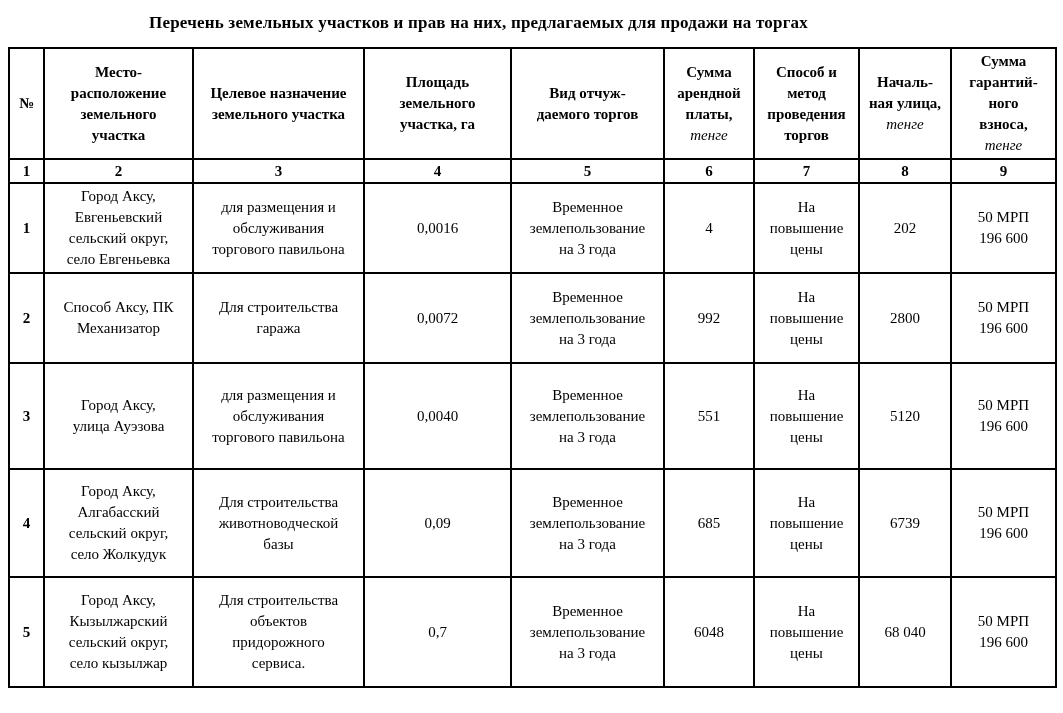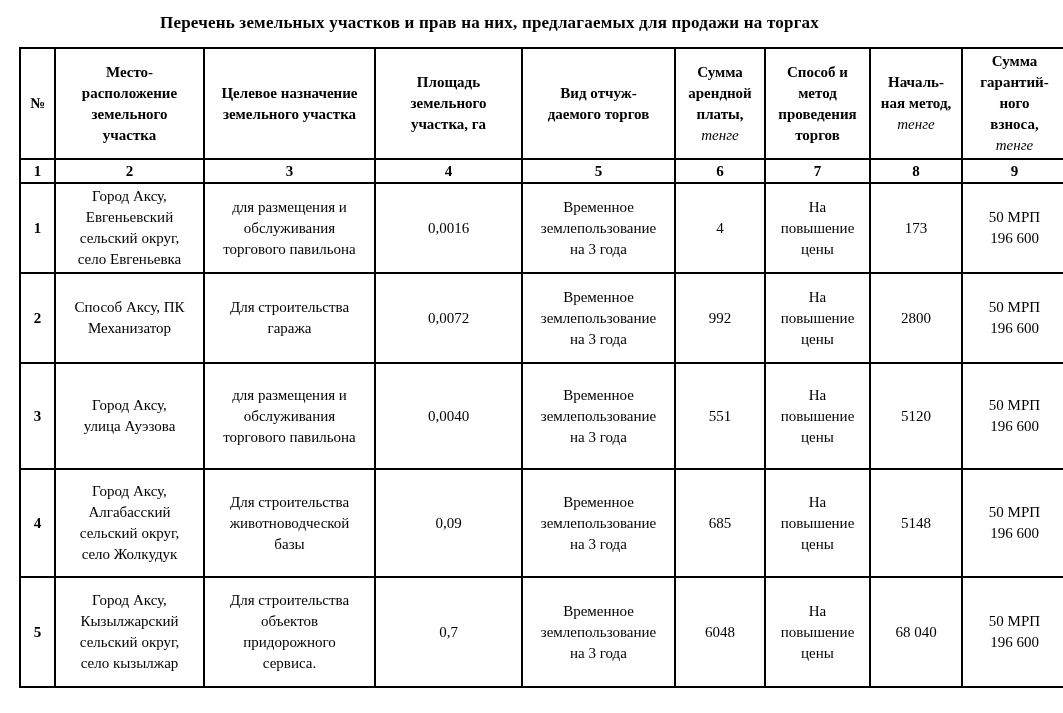--- a/index.html
+++ b/index.html
@@ -9,21 +9,20 @@
     width: 1063px;
     height: 713px;
     overflow: hidden;
     font-family: "Liberation Serif", serif;
     color: #000000;
   }
   .page {
     width: 957px;
     height: 713px;
     box-sizing: border-box;
-    margin-left: 11px;
   }
   .title {
     margin: 0;
     padding-top: 13px;
     padding-bottom: 14px;
     text-align: center;
     font-size: 17px;
     font-weight: bold;
     letter-spacing: 0.2px;
   }
@@ -100,21 +99,21 @@
           <th><span class="hdr">Вид отчуж-
 даемого торгов</span></th>
           <th><span class="hdr">Сумма
 арендной
 платы,</span><em class="unit">тенге</em></th>
           <th><span class="hdr">Способ и
 метод
 проведения
 торгов</span></th>
           <th><span class="hdr">Началь-
-ная метод,</span><em class="unit">тенге</em></th>
+ная улица,</span><em class="unit">тенге</em></th>
           <th><span class="hdr">Сумма
 гарантий-
 ного
 взноса,</span><em class="unit">тенге</em></th>
         </tr>
       <tr class="num-row">
           <td>1</td>
           <td>2</td>
           <td>3</td>
           <td>4</td>
@@ -136,21 +135,21 @@
 обслуживания
 торгового павильона</td>
           <td class="body-cell cell-area">0,0016</td>
           <td class="body-cell cell-right-type">Временное
 землепользование
 на 3 года</td>
           <td class="body-cell cell-rent">4</td>
           <td class="body-cell cell-method">На
 повышение
 цены</td>
-          <td class="body-cell cell-start-price">173</td>
+          <td class="body-cell cell-start-price">202</td>
           <td class="body-cell cell-deposit">50 МРП
 196 600</td>
         </tr>
         <tr>
           <td class="body-cell cell-number">2</td>
           <td class="body-cell cell-location">Способ Аксу, ПК
 Механизатор</td>
           <td class="body-cell cell-purpose">Для строительства
 гаража</td>
           <td class="body-cell cell-area">0,0072</td>
@@ -194,21 +193,21 @@
 животноводческой
 базы</td>
           <td class="body-cell cell-area">0,09</td>
           <td class="body-cell cell-right-type">Временное
 землепользование
 на 3 года</td>
           <td class="body-cell cell-rent">685</td>
           <td class="body-cell cell-method">На
 повышение
 цены</td>
-          <td class="body-cell cell-start-price">5148</td>
+          <td class="body-cell cell-start-price">6739</td>
           <td class="body-cell cell-deposit">50 МРП
 196 600</td>
         </tr>
         <tr>
           <td class="body-cell cell-number">5</td>
           <td class="body-cell cell-location">Город Аксу,
 Кызылжарский
 сельский округ,
 село кызылжар</td>
           <td class="body-cell cell-purpose">Для строительства

